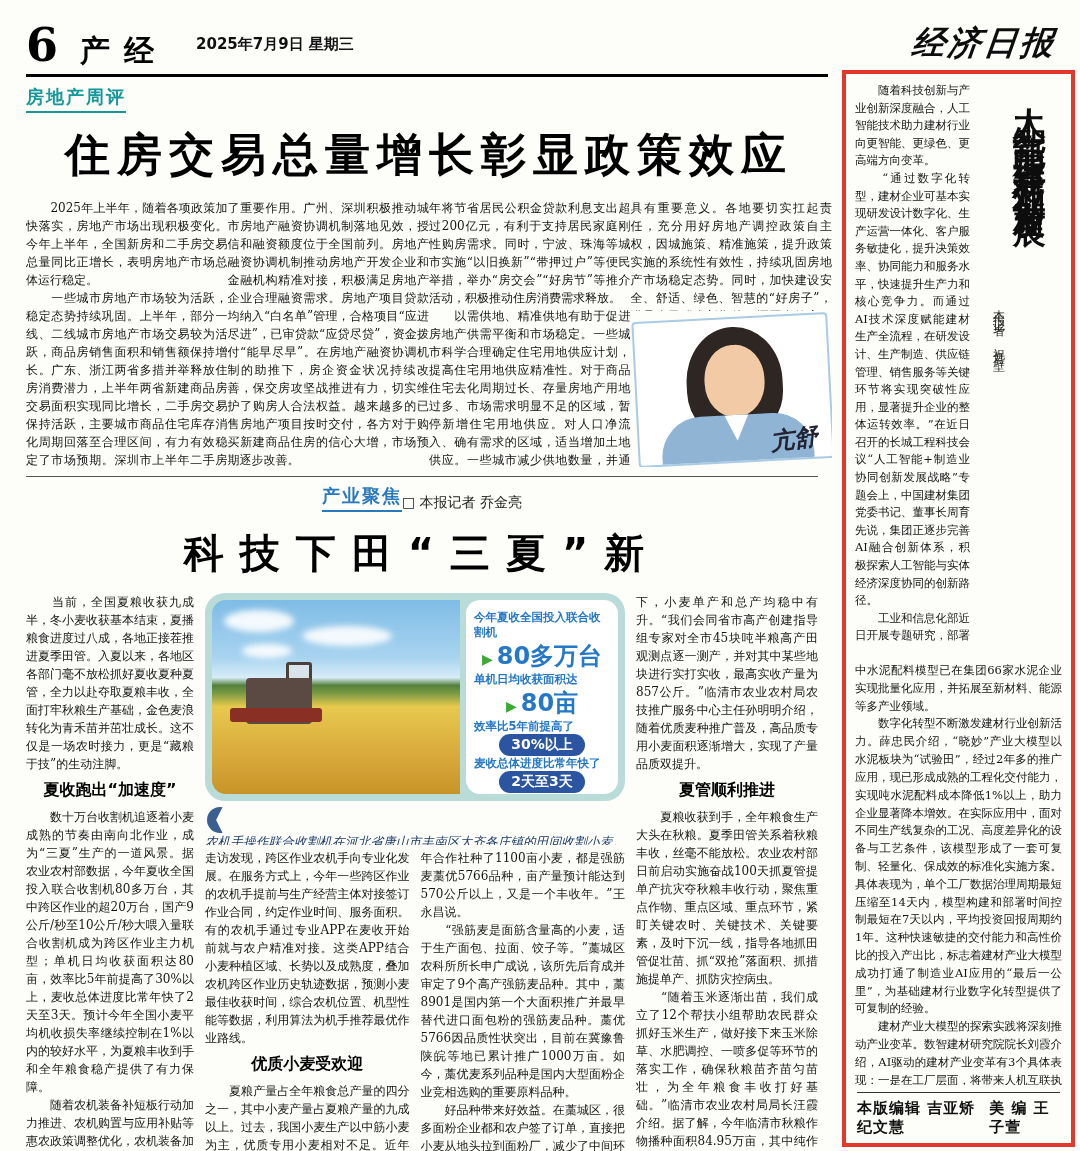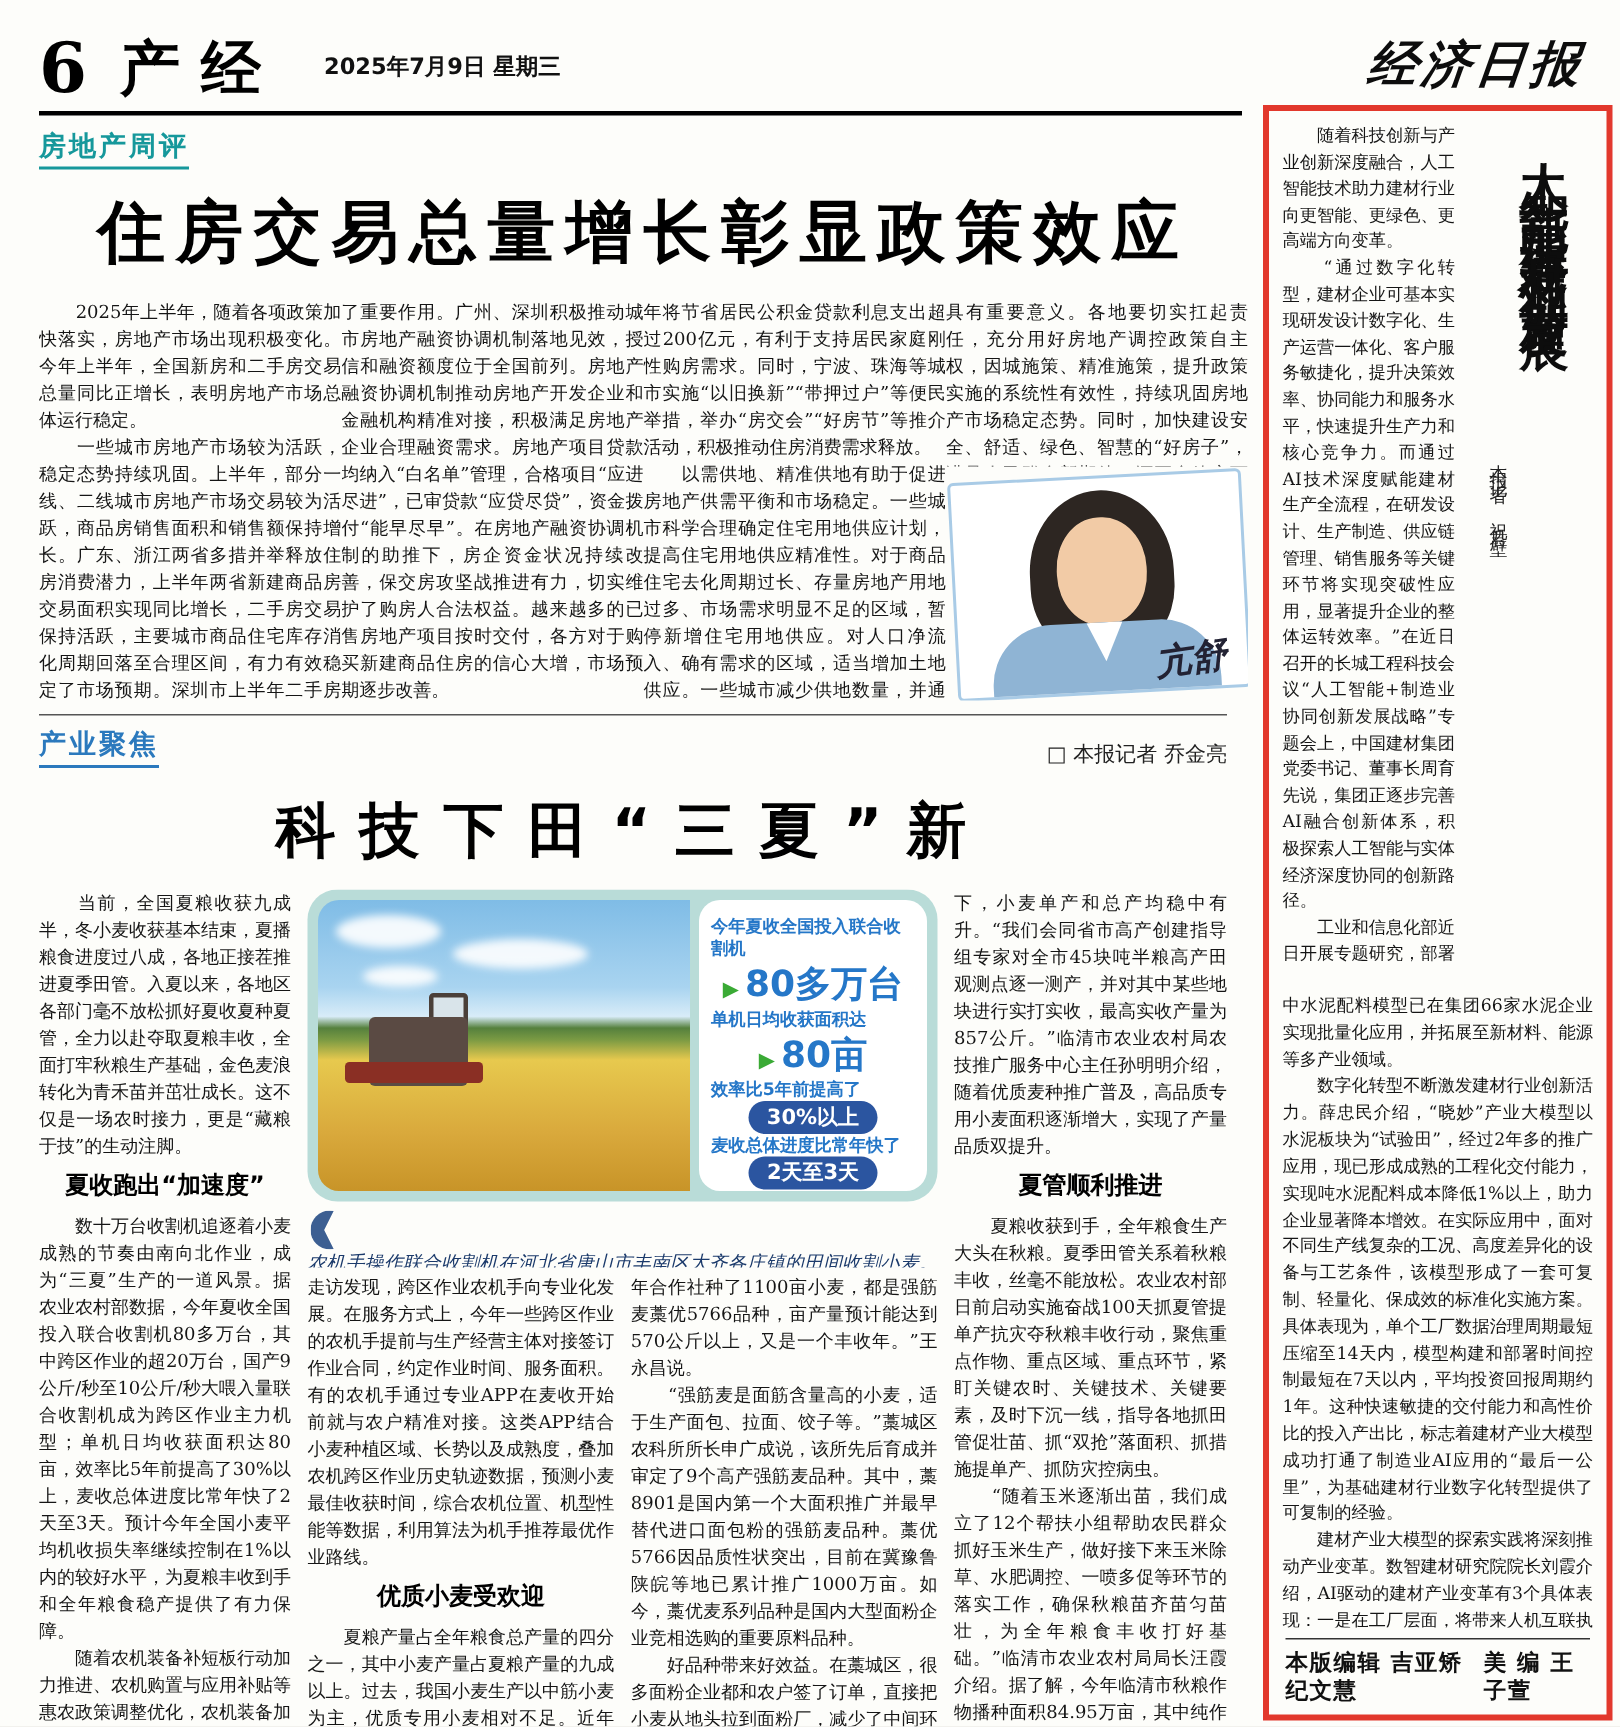--- a/index.html
+++ b/index.html
@@ -3,21 +3,21 @@
 <meta charset="utf-8">
 <style>
   * { margin:0; padding:0; box-sizing:border-box; }
   html,body { background:#e9e7e2; }
   body { width:1080px; font-family:"DejaVu Sans","Liberation Sans",sans-serif; }
   .page { position:relative; width:1080px; height:1151px; background:#fdfdfa; overflow:hidden; padding:14px 0 0 26px; }
 
   
   .hdr { display:flex; align-items:flex-end; height:52px; margin-right:14px; }
   .pgnum { font-size:46px; font-weight:bold; font-family:"DejaVu Serif","Liberation Serif",serif; line-height:0.9; }
-  .pgsec { font-size:40px; font-weight:bold; letter-spacing:14px; margin-left:22px; line-height:1; }
+  .pgsec { font-size:30px; font-weight:bold; letter-spacing:14px; margin-left:22px; line-height:1; }
   .hdate { font-size:15px; font-weight:bold; margin-left:28px; margin-bottom:12px; color:#111; }
   .masthead { margin-left:auto; margin-right:10px; font-family:"DejaVu Serif","Liberation Serif",serif;
               font-size:33px; font-weight:bold; font-style:italic; letter-spacing:3px; transform:skewX(-6deg); color:#0d0d0d; }
   .rule { border-top:3px solid #000; margin:8px 252px 0 0; }
 
   
   .leftcol { width:806px; }
   .sidebar { position:absolute; top:70px; right:5px; width:233px; height:1077px;
              border:4px solid #e2382c; background:#fdfdfa; padding:8px 9px 6px 9px;
              display:flex; flex-direction:column; }
@@ -40,21 +40,21 @@
   .pframe { position:absolute; left:4px; top:2px; right:2px; bottom:2px; border:2px solid #a9cbe6; border-radius:4px; transform:rotate(-3deg); background:#fff; overflow:hidden; }
   .hair { position:absolute; left:50px; top:8px; width:96px; height:110px; background:#2d2622; border-radius:50% 50% 42% 42%; }
   .face { position:absolute; left:68px; top:26px; width:60px; height:72px; background:#f2cba6; border-radius:48%; }
   .blazer { position:absolute; left:22px; top:96px; width:152px; height:60px; background:#8fb4d4; border-radius:40px 40px 0 0; }
   .collar { position:absolute; left:86px; top:96px; width:24px; height:26px; background:#fff; clip-path:polygon(50% 100%,0 0,100% 0); }
   .signature { position:absolute; right:14px; bottom:10px; font-family:"DejaVu Serif","Liberation Serif",serif;
                font-style:italic; font-weight:bold; font-size:24px; color:#223; transform:rotate(-8deg); }
   .a1-divider { border-top:1px solid #555; margin:9px 14px 0 0; }
 
   
-  .a2-hrow { display:flex; align-items:flex-end; justify-content:space-between; margin:7px 14px 0 0; }
+  .a2-hrow { display:flex; align-items:flex-end; justify-content:center; margin:7px 14px 0 0; }
   .a1-byline { font-size:14px; font-family:"DejaVu Serif","Liberation Serif",serif; color:#222; }
   .a2-head { font-size:40px; font-weight:bold; text-align:center; letter-spacing:16px; margin:14px 14px 12px 0; white-space:nowrap; }
   .a2-body { display:flex; gap:11px; height:566px; overflow:hidden; margin-right:14px; }
   .a2-c1 { width:168px; flex:none; }
   .a2-mid { width:420px; flex:none; display:flex; flex-direction:column; }
   .a2-c4 { flex:1; }
 
   .media { display:flex; height:208px; background:#b9dcd8; border-radius:20px; padding:7px; gap:6px; }
   .photo { flex:1; position:relative; border-radius:14px 0 0 14px; overflow:hidden;
            background:linear-gradient(180deg,#7fbce6 0%,#a9d4f0 30%,#d8ecf8 40%,#55803d 44%,#7a9a43 48%,#e7c94e 55%,#d9a93c 80%,#c89428 100%); }

